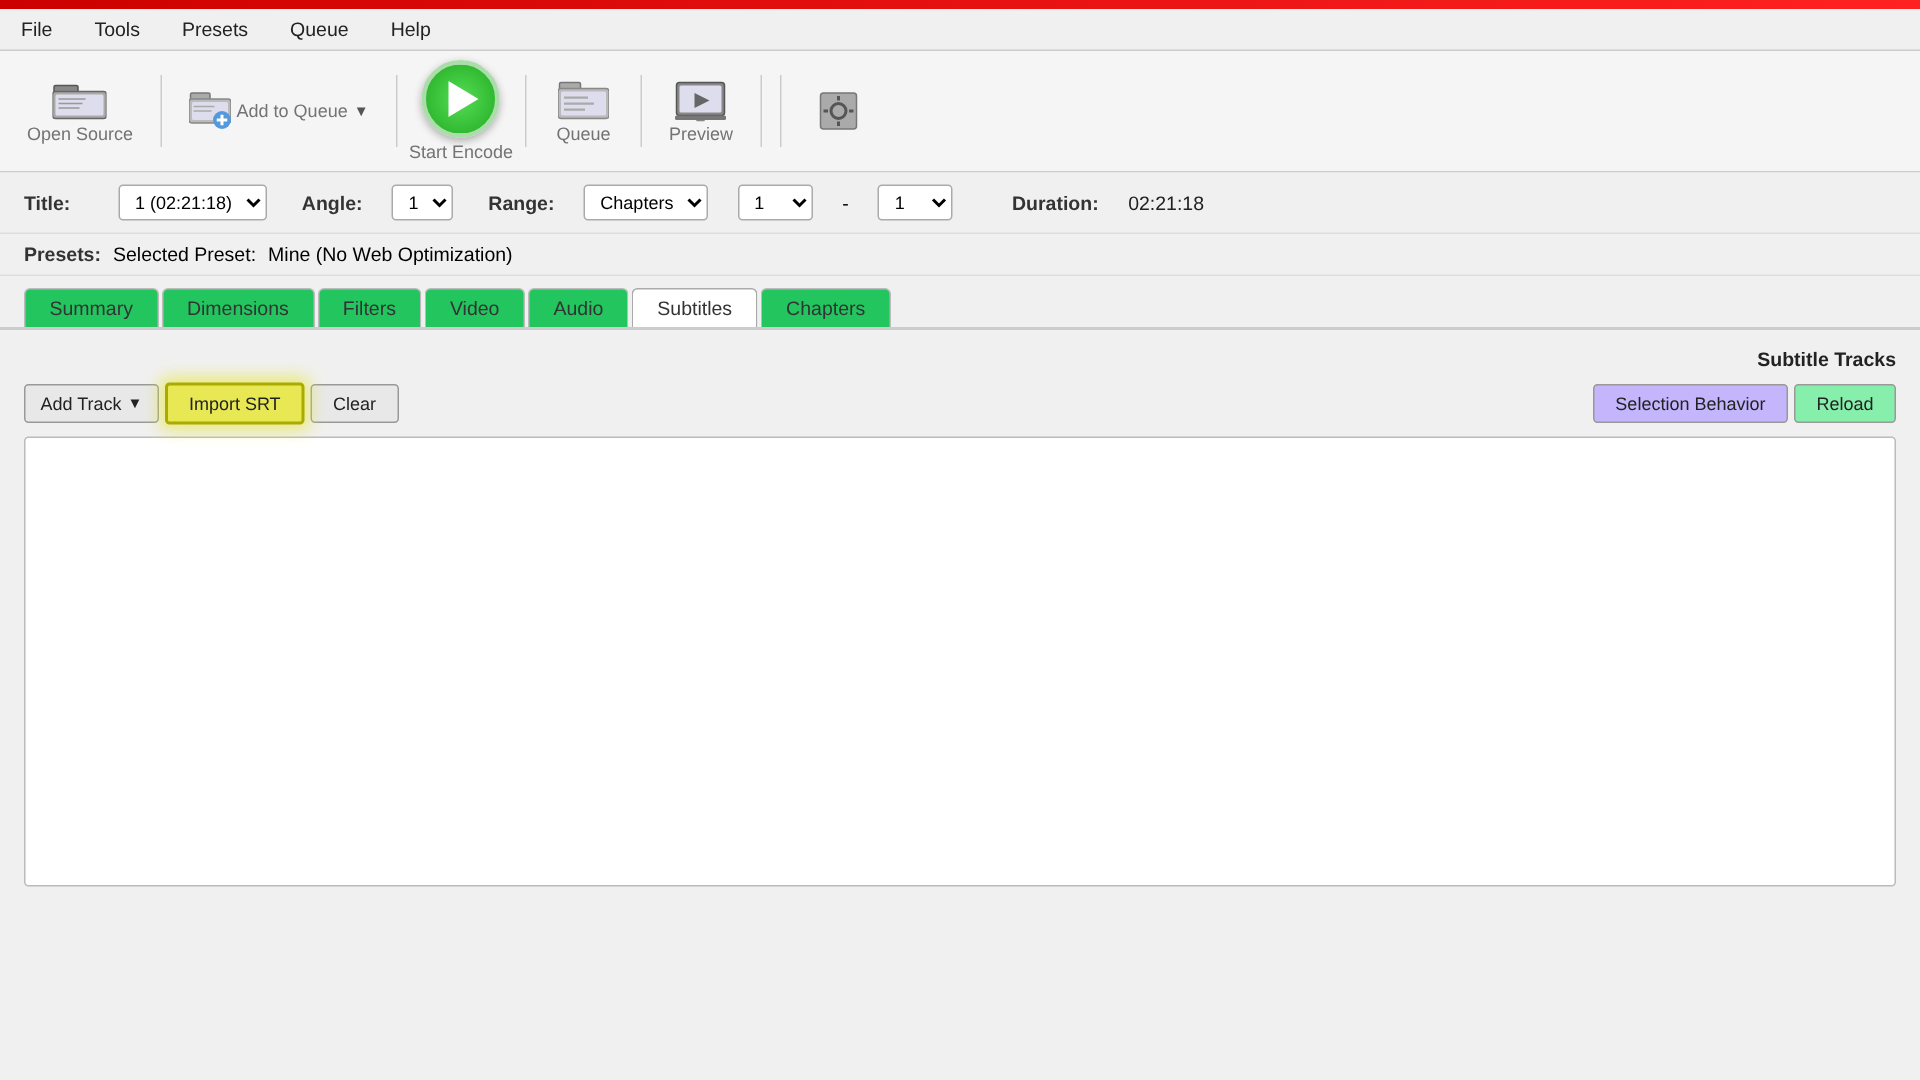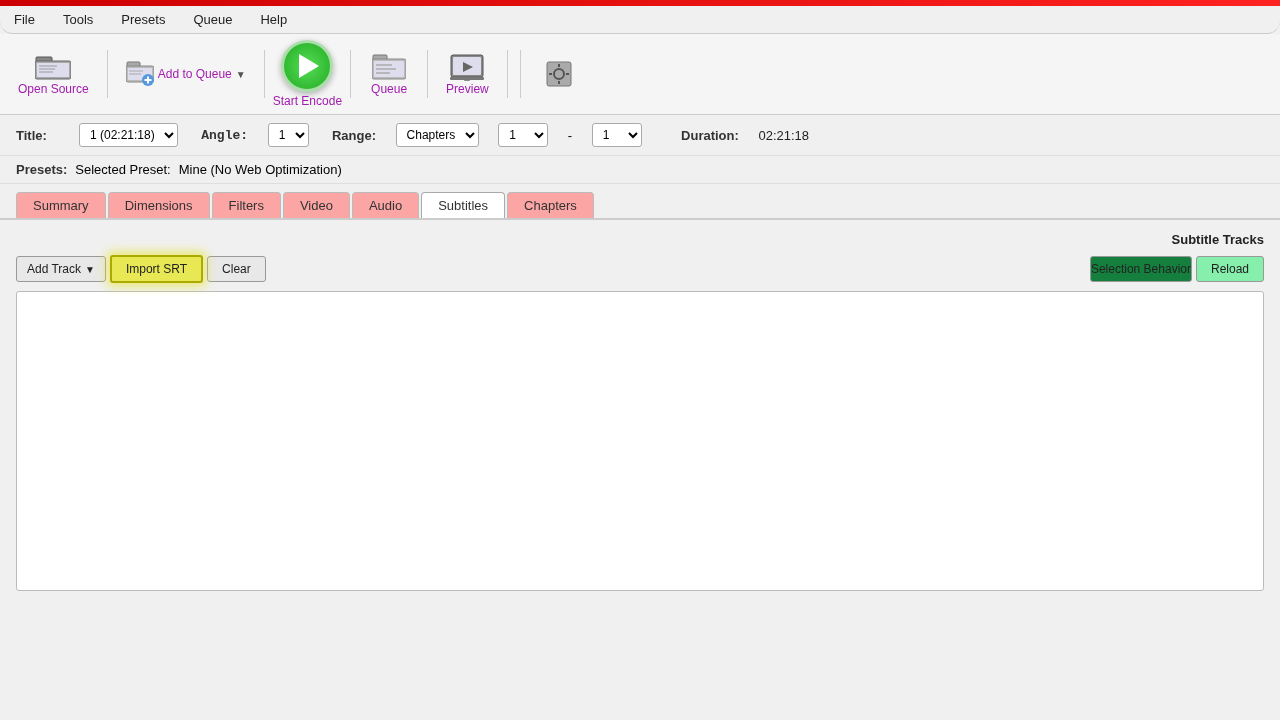--- a/index.html
+++ b/index.html
@@ -19,21 +19,20 @@
     }
 
     
     .menubar {
       background: #f0f0f0;
       border-bottom: 1px solid #ccc;
       padding: 4px 8px;
       display: flex;
       gap: 16px;
       align-items: center;
-      border-radius: 13px;
     }
     .menubar-item {
       padding: 2px 6px;
       cursor: pointer;
       font-size: 13px;
       color: #222;
       border-radius: 3px;
     }
 
     
@@ -169,21 +168,21 @@
       padding: 8px 16px 0;
       display: flex;
       gap: 2px;
       border-bottom: 2px solid #ccc;
     }
     .tab {
       padding: 5px 16px;
       border: 1px solid #bbb;
       border-bottom: none;
       border-radius: 4px 4px 0 0;
-      background: #fca5a5;
+      background: #22c55e;
       cursor: pointer;
       font-size: 13px;
       color: #333;
     }
     .tab.active {
       background: white;
       border-color: #aaa;
       font-weight: 500;
       position: relative;
       z-index: 1;
@@ -244,24 +243,24 @@
       background: #e8e8e8;
       cursor: pointer;
       font-size: 12px;
       color: #222;
       display: flex;
       align-items: center;
       gap: 4px;
     }
     .spacer { flex: 1; }
     .sel-behavior-btn {
-      padding: 5px 0;
+      padding: 5px 14px;
       border: 1px solid #999;
       border-radius: 3px;
-      background: #15803d;
+      background: #c4b5fd;
       cursor: pointer;
       font-size: 12px;
       color: #222;
       text-align: center;
     }
     .reload-btn {
       padding: 5px 14px;
       border: 1px solid #999;
       border-radius: 3px;
       background: #86efac;
@@ -274,21 +273,21 @@
     .track-list-area {
       background: white;
       border: 1px solid #bbb;
       border-radius: 3px;
       min-height: 300px;
       width: 100%;
     }
 
     .toolbar-text-btn {
       font-size: 12px;
-      color: #a21caf;
+      color: #737373;
     }
   </style>
 </head>
 <body>
 
 <div class="top-accent"></div>
 
 <div class="menubar">
   <div class="menubar-item">File</div>
   <div class="menubar-item">Tools</div>
@@ -391,21 +390,21 @@
   </button>
 </div>
 
 <div class="source-area">
   <div class="range-row">
     <span class="source-label">Title:</span>
     <select class="dropdown">
       <option>1 (02:21:18)</option>
     </select>
     &nbsp;&nbsp;
-    <span style="font-weight:bold; color:#333;font-family:Liberation Mono, monospace;">Angle:</span>
+    <span style="font-weight:bold; color:#333;">Angle:</span>
     &nbsp;
     <select class="dropdown">
       <option>1</option>
     </select>
     &nbsp;&nbsp;
     <span style="font-weight:bold; color:#333;">Range:</span>
     &nbsp;
     <select class="dropdown">
       <option>Chapters</option>
     </select>

